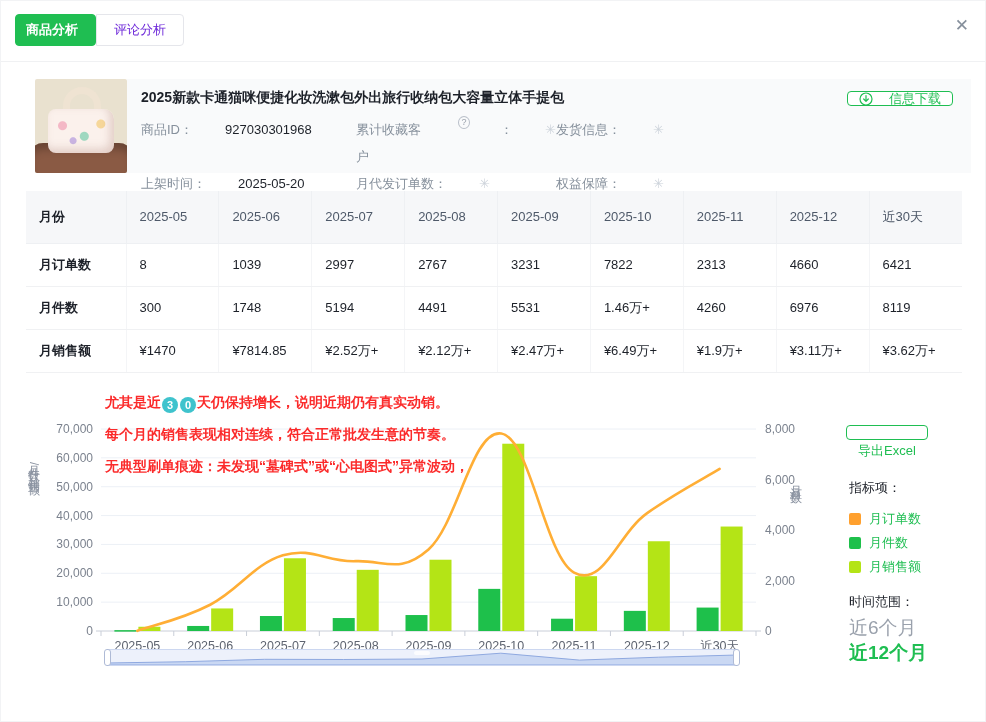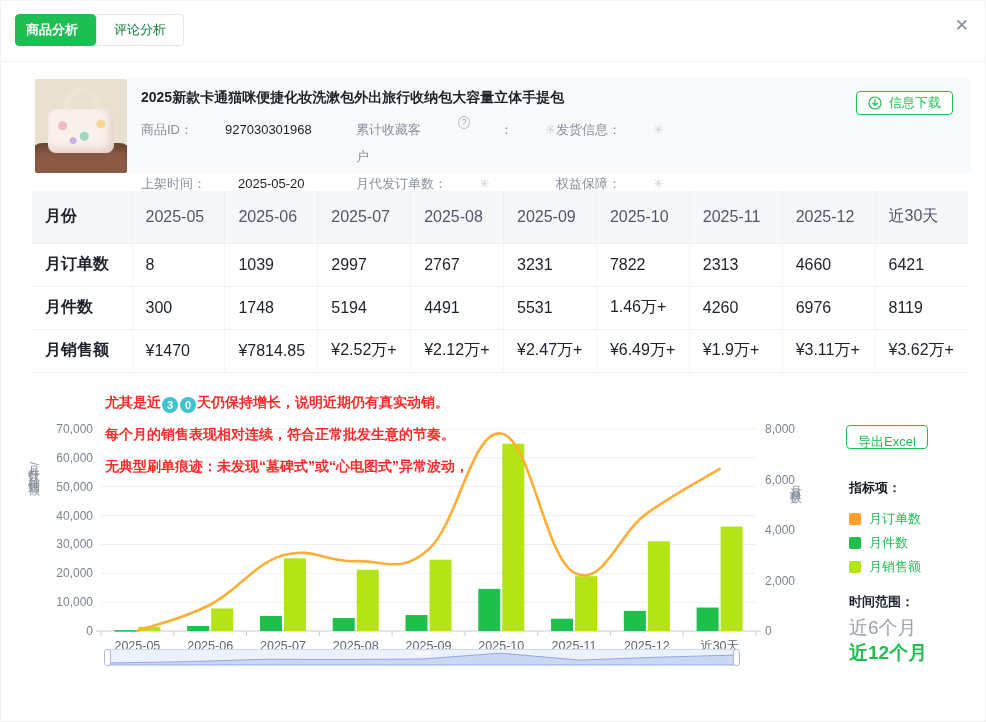--- a/index.html
+++ b/index.html
@@ -4,21 +4,21 @@
 <style>
   :root{
     --brand:#1fbe52; --bar-green:#1ec04b; --bar-yellow:#b4e416; --line-orange:#ffae35;
     --red:#fb2b2b; --badge:#3fc3cd; --txt:#1d2129; --gray:#86909c; --lightgray:#c6ccd6;
   }
   *{box-sizing:border-box;margin:0;padding:0;font-family:"Liberation Sans","DejaVu Sans",sans-serif;}
   body{background:#fff;}
   .stage{position:relative;width:986px;height:722px;background:#fff;overflow:hidden;border:1px solid #f2f3f5;}
   
   .tabs{position:absolute;left:14px;top:13px;display:flex;}
-  .tab{height:32px;padding:0 17px;font-size:13px;border:1px solid #e5e6eb;background:#fff;color:#15803d;cursor:pointer;}
+  .tab{height:32px;padding:0 17px;font-size:13px;border:1px solid #e5e6eb;background:#fff;color:#6d28d9;cursor:pointer;}
   .tab:first-child{border-radius:4px 0 0 4px;padding-left:10px;}
   .tab:last-child{border-radius:0 4px 4px 0;}
   .tab.active{background:var(--brand);border-color:var(--brand);color:#fff;font-weight:bold;border-radius:4px;}
   .close{position:absolute;right:16px;top:16px;border:none;background:none;font-size:17px;color:#86909c;cursor:pointer;line-height:1;}
   .divider{position:absolute;left:0;top:60px;width:100%;height:1px;background:#f0f1f3;}
   
   .product{position:absolute;left:17px;top:78px;width:936px;height:94px;margin-left:17px;}
   .prod-img{position:absolute;left:0;top:0;width:92px;height:94px;border-radius:2px;overflow:hidden;}
   .prod-img .wall{position:absolute;inset:0;background:#e9e1cf;}
   .prod-img .chair{position:absolute;left:-6px;right:-6px;bottom:-4px;height:34px;background:#8a5a44;border-radius:14px 14px 0 0;box-shadow:inset 0 6px 8px rgba(0,0,0,.25);}
@@ -28,25 +28,25 @@
   .info-panel{position:absolute;left:92px;top:0;right:0;bottom:0;background:#f9fafb;padding:10px 14px 0 14px;}
   .prod-title{font-size:14px;font-weight:bold;color:var(--txt);}
   .meta-grid{margin-top:9px;font-size:13px;}
   .meta-row{display:flex;line-height:27px;}
   .meta-cell{display:flex;align-items:flex-start;gap:28px;}
   .meta-cell.c1{width:215px;}.meta-cell.c2{width:200px;}
   .meta-label{color:var(--gray);}
   .meta-value{color:var(--txt);margin-left:4px;}
   .spinner{color:#ccd2da;font-size:13px;margin-left:4px;}
   .help-circle{display:inline-flex;align-items:center;justify-content:center;width:13px;height:13px;border:1px solid #b9bfc9;border-radius:50%;color:#9aa1ac;font-size:9px;margin:0 2px;}
-  .ghost-btn{position:absolute;display:inline-flex;align-items:center;gap:7px;height:24px;padding:0 11px;background:#fff;border:1px solid var(--brand);border-radius:4px;color:var(--brand);font-size:13px;cursor:pointer;}
+  .ghost-btn{position:absolute;display:inline-flex;align-items:center;gap:16px;height:15px;padding:0 11px;background:#fff;border:1px solid var(--brand);border-radius:4px;color:var(--brand);font-size:13px;cursor:pointer;}
   .ghost-btn svg{display:block;}
   #info-download{right:18px;top:12px;}
   
-  .stat-table{position:absolute;left:31px;top:190px;width:936px;border-collapse:collapse;table-layout:fixed;font-size:16px;}
+  .stat-table{position:absolute;left:25px;top:190px;width:936px;border-collapse:collapse;table-layout:fixed;font-size:13px;}
   .stat-table th{background:#f6f7f9;height:52px;text-align:left;padding-left:13px;color:#4e5969;font-weight:normal;border-right:1px solid #eef0f3;border-bottom:1px solid #eef0f3;}
   .stat-table th.rowhead{font-weight:bold;color:var(--txt);}
   .stat-table td{height:43px;padding-left:13px;color:var(--txt);border-right:1px solid #f4f5f7;border-bottom:1px solid #f0f1f3;background:#fff;}
   .stat-table td.rowlabel{font-weight:bold;}
   .stat-table th:last-child,.stat-table td:last-child{border-right:none;}
   
   #chart-svg{position:absolute;left:0;top:0;pointer-events:none;}
   .axis-name{position:absolute;writing-mode:vertical-rl;color:#8b93a1;font-size:12px;letter-spacing:2px;}
   #left-axis-name{left:24px;top:455px;}
   #right-axis-name{left:786px;top:475px;}
@@ -54,21 +54,21 @@
   .anno-line{font-size:14px;font-weight:bold;color:var(--red);line-height:32px;white-space:nowrap;}
   .badge{display:inline-flex;align-items:center;justify-content:center;width:16px;height:16px;border-radius:50%;background:var(--badge);color:#fff;font-size:11px;margin:0 1px;vertical-align:-2px;}
   
   .datazoom{position:absolute;left:105px;top:648px;width:632px;height:17px;background:#edf1fb;border:1px solid #ccd7f0;border-radius:3px;cursor:pointer;}
   .datazoom svg{position:absolute;inset:0;}
   .dz-handle{position:absolute;top:-1px;width:7px;height:17px;background:#fff;border:1px solid #aebad6;border-radius:3px;cursor:ew-resize;}
   .dz-handle.left{left:-3px;}.dz-handle.right{right:-3px;}
   .dz-grip{position:absolute;left:50%;top:1px;width:16px;height:4px;margin-left:-8px;background:rgba(255,255,255,.8);border-radius:2px;}
   
   #export-btn{left:845px;top:424px;flex-direction:column;}
-  .side-title{position:absolute;left:848px;font-size:13px;font-weight:bold;color:var(--txt);}
+  .side-title{position:absolute;left:848px;font-size:13px;font-weight:normal;color:var(--txt);}
   #metrics-title{top:478px;}
   #time-title{top:592px;}
   .legend{position:absolute;left:848px;top:506px;}
   .legend-item{display:flex;align-items:center;gap:8px;height:24px;cursor:pointer;}
   .legend-swatch{width:12px;height:12px;border-radius:2px;}
   .legend-label{font-size:13px;color:var(--brand);}
   .time-options{position:absolute;left:848px;top:614px;}
   .time-option{font-size:19px;line-height:25px;color:#9aa1ac;cursor:pointer;}
   .time-option.active{color:var(--brand);font-weight:bold;}
 </style>

